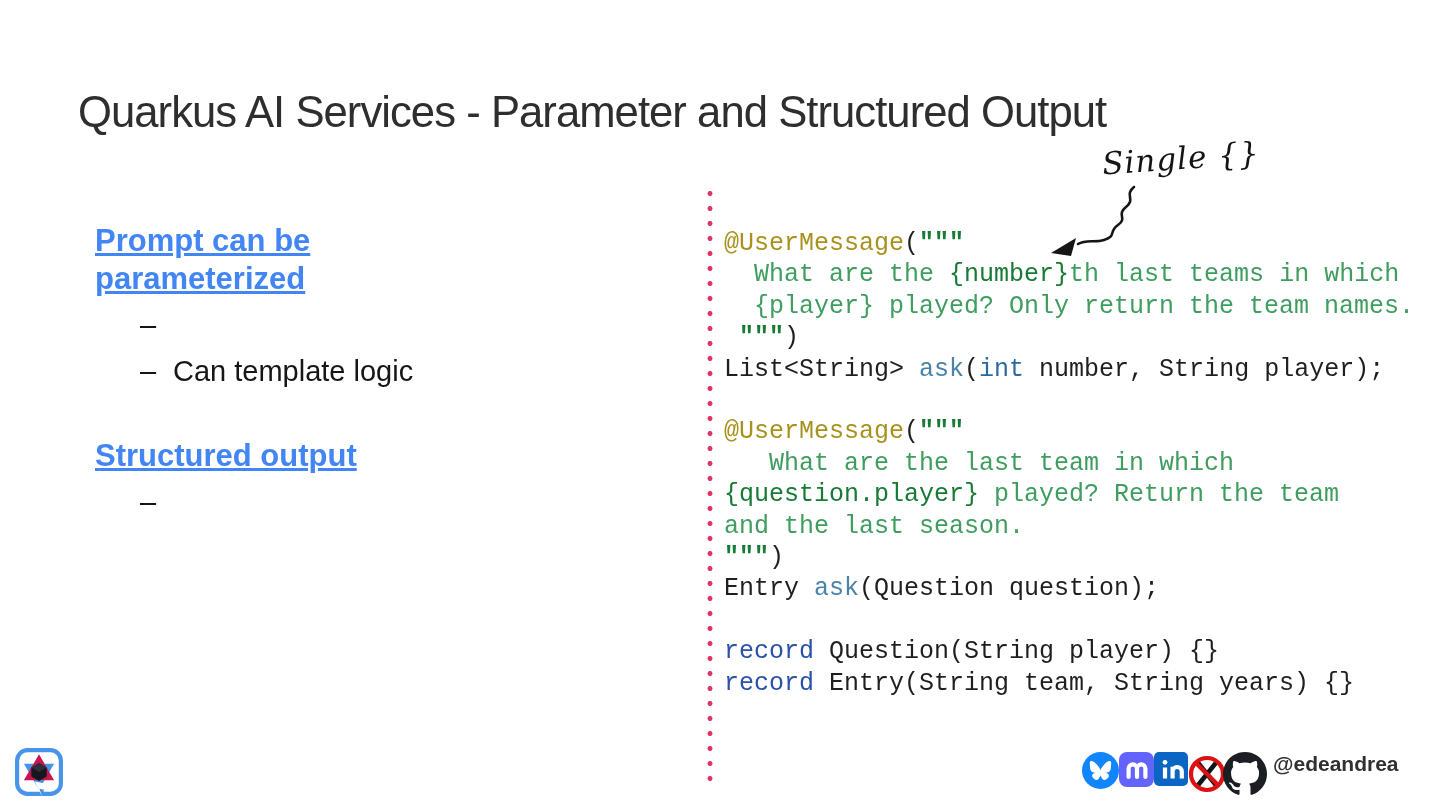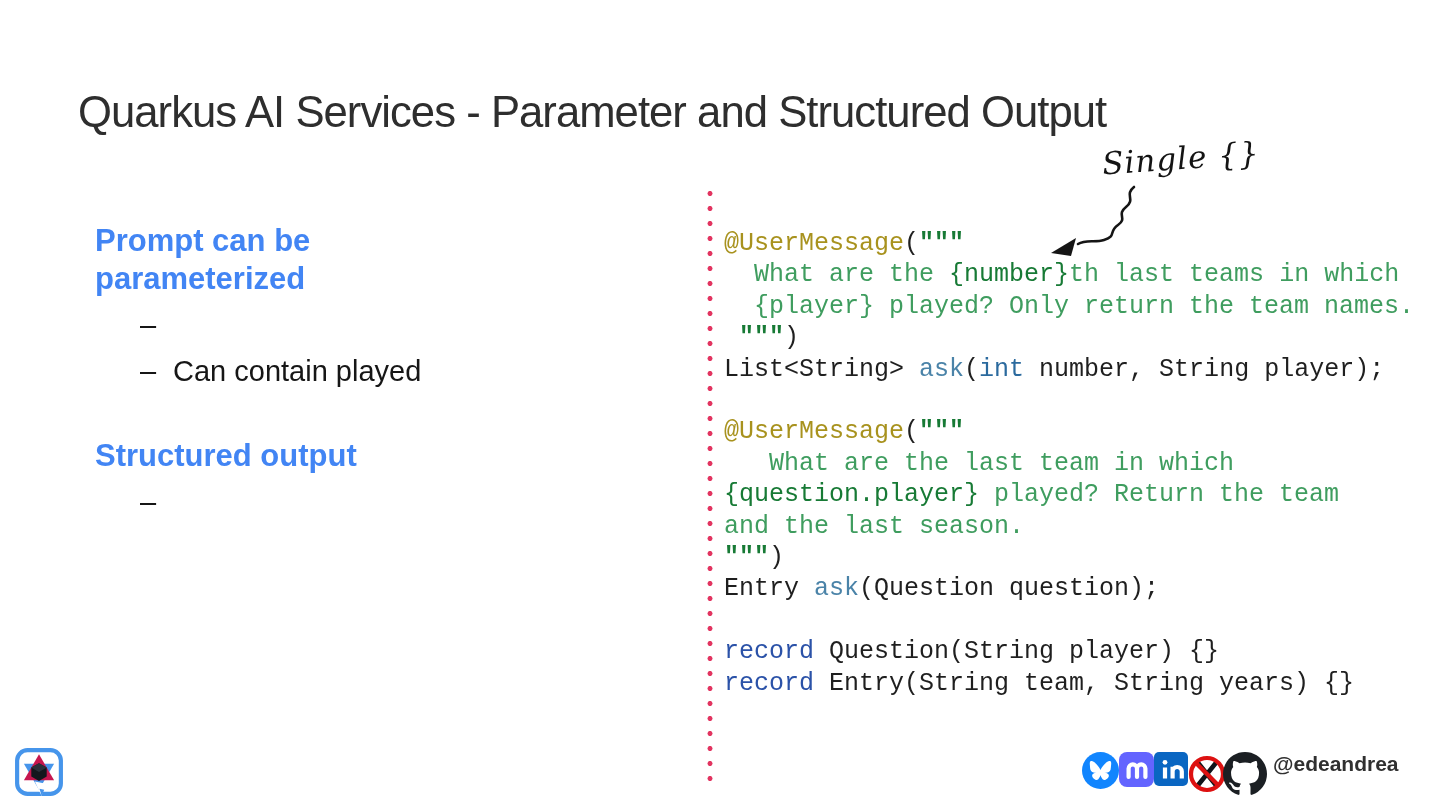--- a/index.html
+++ b/index.html
@@ -4,21 +4,21 @@
 <style>
   html,body{margin:0;padding:0;background:#fff;}
   .slide{position:relative;width:1440px;height:810px;background:#ffffff;overflow:hidden;
          font-family:"Liberation Sans",sans-serif;}
 
   .title{position:absolute;left:78px;top:56px;font-size:45px;font-weight:200;
          color:#2e2e2e;letter-spacing:-1px;white-space:nowrap;transform:scaleX(0.97);
          transform-origin:left center;}
 
   .left-col{position:absolute;left:95px;top:222px;width:520px;}
-  .heading{color:#4285f4;font-size:31px;font-weight:700;line-height:38px;margin:0;width:350px;}
+  .heading{color:#4285f4;font-size:31px;font-weight:700;line-height:38px;margin:0;width:350px;text-decoration:underline;}
   .bullets{margin:4px 0 0 0;padding:0;list-style:none;font-size:29px;color:#161616;}
   .bullets li{display:flex;line-height:46px;}
   .dash{display:inline-block;margin-left:45px;width:33px;flex:none;}
   .section-2{margin-top:43px;}
 
   .dotline{position:absolute;left:707px;top:186px;width:6px;height:600px;
            background-image:radial-gradient(circle,#e23460 2.2px,rgba(226,52,96,0) 2.8px);
            background-size:6px 15px;background-repeat:repeat-y;}
 
   .code{position:absolute;left:724px;top:228px;
@@ -54,21 +54,21 @@
 
   <section class="left-col">
     <div>
       <h2 class="heading">Prompt can be parameterized</h2>
       <ul class="bullets">
         <li>
           <span class="dash">–</span>
         </li>
         <li>
           <span class="dash">–</span>
-          <span>Can contain played</span>
+          <span>Can template logic</span>
         </li>
       </ul>
     </div>
     <div class="section-2">
       <h2 class="heading">Structured output</h2>
       <ul class="bullets">
         <li>
           <span class="dash">–</span>
         </li>
       </ul>

